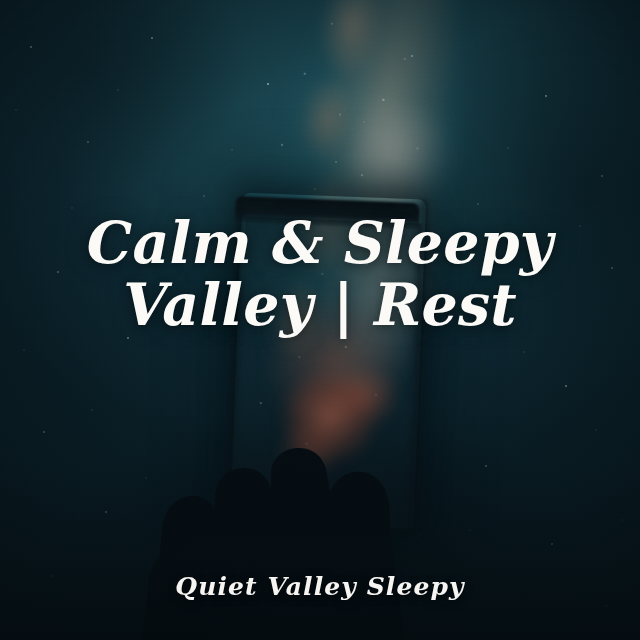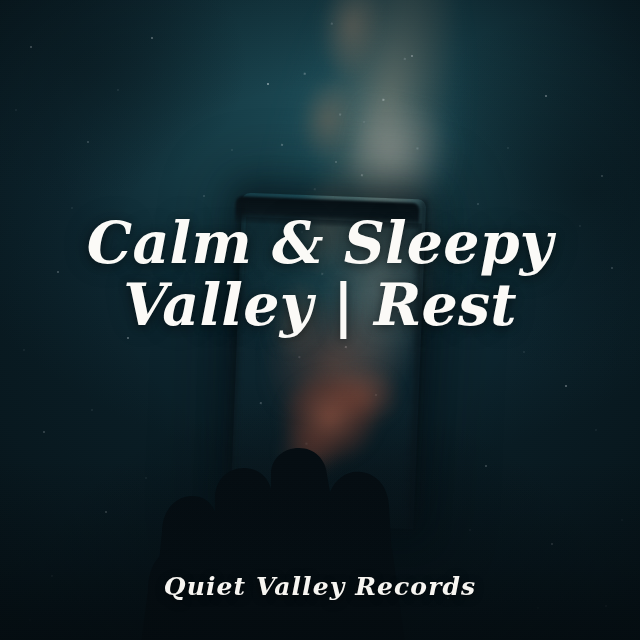--- a/index.html
+++ b/index.html
@@ -338,16 +338,16 @@
   <div class="vignette"></div>
   <div class="bottom-fade"></div>
   <div class="grain"></div>
 
   <div class="title-block">
     <span class="title-line">Calm &amp; Sleepy</span>
     <span class="title-line">Valley | Rest</span>
   </div>
 
   <div class="label-block">
-    <span class="label-text">Quiet Valley Records</span>
+    <span class="label-text">Quiet Valley Sleepy</span>
   </div>
 
 </div>
 
 </body></html>

